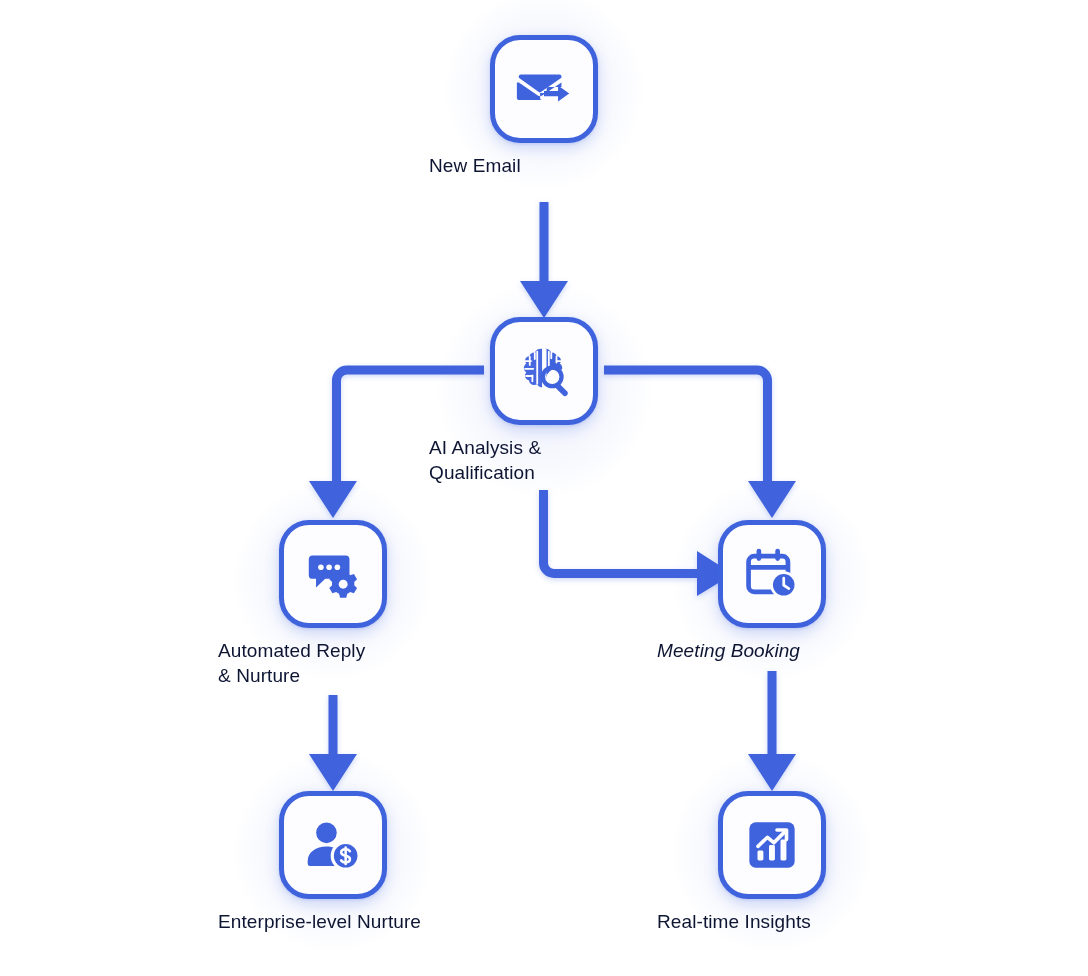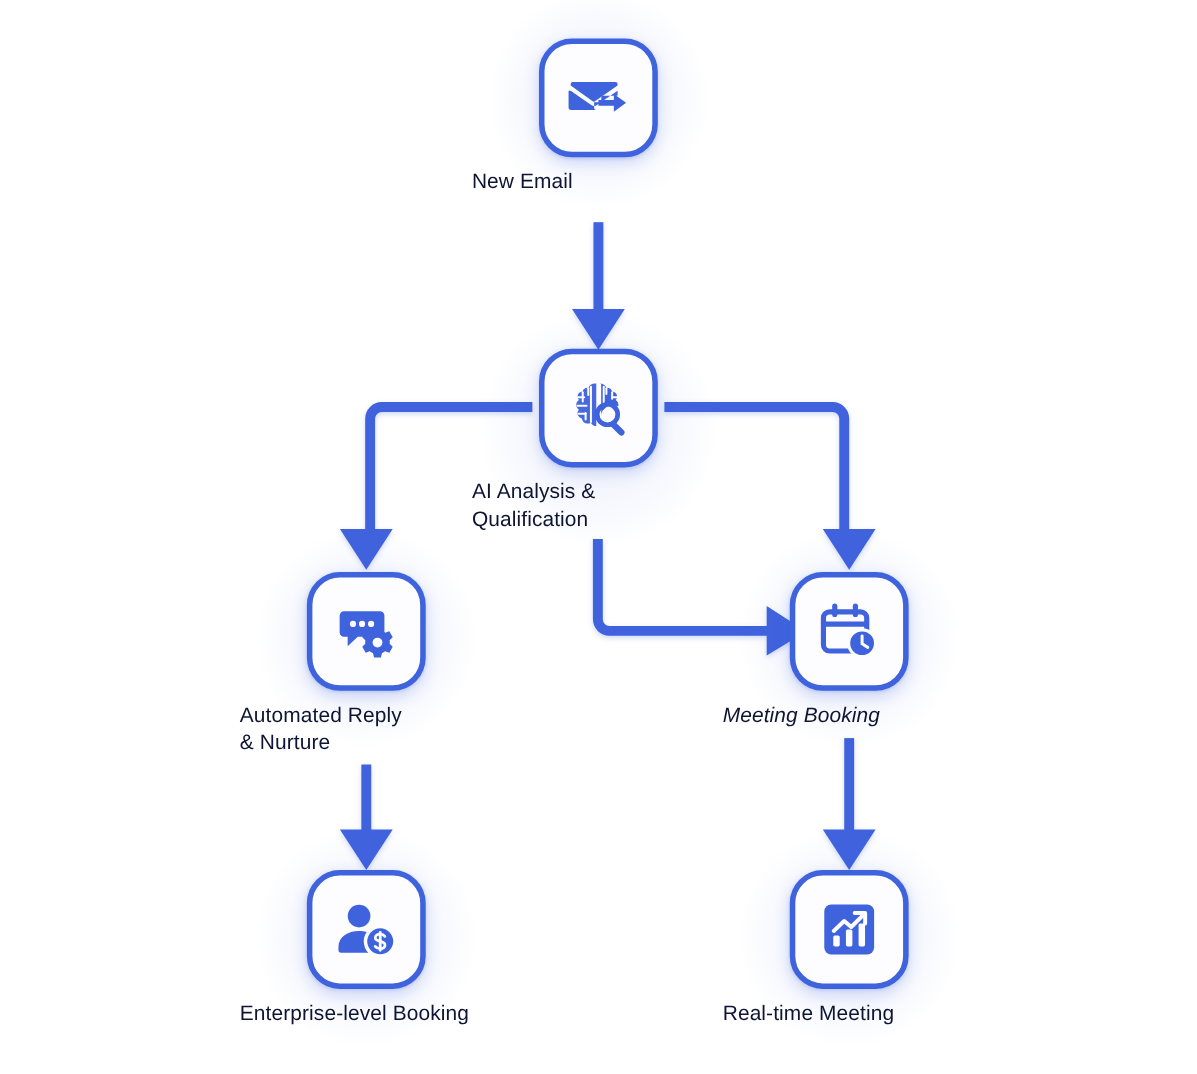--- a/index.html
+++ b/index.html
@@ -219,34 +219,34 @@
 
           <path d="M5 49 c0 -9.5 9 -15.5 20 -15.5 c3.6 0 7 0.65 9.9 1.8 a14.6 14.6 0 0 0 -0.6 19.2 H7.5 A2.5 2.5 0 0 1 5 52 Z"></path>
 
           <circle cx="45.5" cy="43.5" r="16" fill="#fdfdff"></circle>
           <circle cx="45.5" cy="43.5" r="12.6" fill="#3f62dd"></circle>
           <path d="M45.5 34.8 v17.4" stroke="#fdfdff" stroke-width="2.7" stroke-linecap="round" fill="none"></path>
           <path d="M50 38.6 c-1.2 -1.5 -2.8 -2.1 -4.6 -2.1 c-2.6 0 -4.7 1.3 -4.7 3.5 c0 4.7 9.4 2.3 9.4 7 c0 2.3 -2.1 3.6 -4.7 3.6 c-1.9 0 -3.6 -0.7 -4.8 -2.2" stroke="#fdfdff" stroke-width="2.7" stroke-linecap="round" fill="none"></path>
         </svg>
       </span>
     </div>
-    <div class="node-label">Enterprise-level Booking</div>
+    <div class="node-label">Enterprise-level Nurture</div>
   </div>
 
   <div class="node" style="left:772px; top:791px;">
     <div class="node-box">
       <span>
         <svg width="58" height="58" viewBox="0 0 64 64">
           <rect x="7" y="7" width="50" height="50" rx="7" fill="#3f62dd"></rect>
           <g fill="#fdfdff">
             <rect x="16" y="38" width="6.5" height="11" rx="1.6"></rect>
             <rect x="28.7" y="32" width="6.5" height="17" rx="1.6"></rect>
             <rect x="41.4" y="26" width="6.5" height="23" rx="1.6"></rect>
           </g>
           <path d="M16.5 33.5 L27 23.5 L34 29.5 L46 17.5" stroke="#fdfdff" stroke-width="4" fill="none" stroke-linecap="round" stroke-linejoin="round"></path>
           <path d="M37.5 15.5 H48 V26" stroke="#fdfdff" stroke-width="4" fill="none" stroke-linecap="round" stroke-linejoin="round"></path>
         </svg>
       </span>
     </div>
-    <div class="node-label">Real-time Meeting</div>
+    <div class="node-label">Real-time Insights</div>
   </div>
 
 </div>
 
 </body></html>

